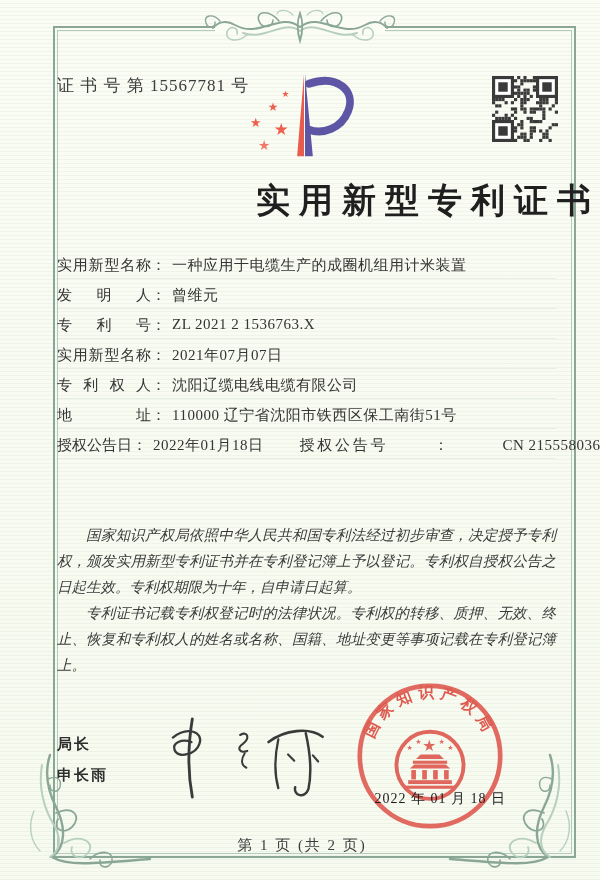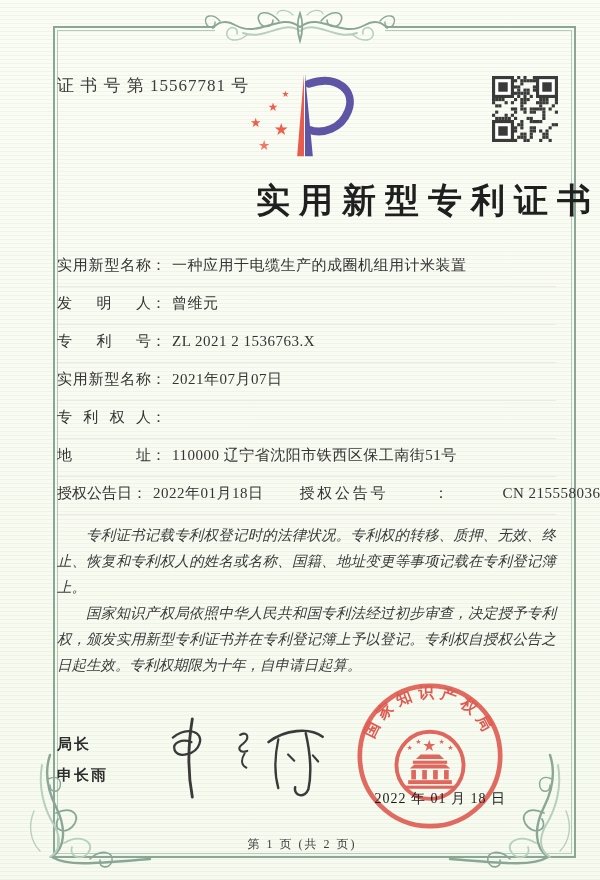--- a/index.html
+++ b/index.html
@@ -36,22 +36,22 @@
   .logo{position:absolute;left:246px;top:70px;}
   .qr{position:absolute;left:492px;top:76px;width:66px;height:66px;}
   .title{
     position:absolute;left:0;right:0;top:178px;
     text-align:right;font-size:34px;letter-spacing:9px;text-indent:9px;
     color:#1f1f1f;font-weight:600;
   }
   
   .fields{position:absolute;left:57px;right:44px;top:256px;font-size:15px;color:#343434;}
   .frow{
-    display:flex;align-items:center;
-    padding-bottom:11px;margin-bottom:7px;
+    display:flex;align-items:flex-start;
+    padding-bottom:3px;margin-bottom:7px;
     border-bottom:1px solid rgba(90,110,95,0.10);
     white-space:nowrap;
   }
   .flabel{
     display:inline-block;width:94px;
     text-align:justify;text-align-last:justify;
   }
   .fcolon{margin-right:6px;}
   .fvalue{letter-spacing:0.5px;}
   .fpair2{margin-left:36px;display:flex;align-items:baseline;gap:48px;}
@@ -70,21 +70,21 @@
   .signature{position:absolute;left:148px;top:712px;}
   
   .seal{position:absolute;left:352px;top:678px;width:156px;height:156px;opacity:0.93;}
   .seal-date{
     position:absolute;left:356px;top:790px;width:150px;
     font-size:14px;color:#1c1c1c;letter-spacing:1px;text-align:right;z-index:5;
   }
   
   .footer{
     position:absolute;left:4px;right:0;top:836px;
-    text-align:center;font-size:12px;color:#3c3c3c;letter-spacing:2px;
+    text-align:center;font-size:15px;color:#3c3c3c;letter-spacing:2px;
   }
   .green-stroke{stroke:var(--frame-green,#8aa796);fill:none;stroke-linecap:round;}
   .green-stroke-lt{stroke:#b7cfbd;fill:none;stroke-linecap:round;}
 </style>
 </head>
 <body>
 
 <div class="page">
 
   <div class="frame"></div>
@@ -295,41 +295,42 @@
       <span class="fvalue">ZL 2021 2 1536763.X</span>
     </div>
     <div class="frow">
       <span class="flabel">实用新型名称</span>
         <span class="fcolon">：</span>
       <span class="fvalue">2021年07月07日</span>
     </div>
     <div class="frow">
       <span class="flabel">专利权人</span>
         <span class="fcolon">：</span>
+      <span class="fvalue">沈阳辽缆电线电缆有限公司</span>
     </div>
     <div class="frow">
       <span class="flabel">地址</span>
         <span class="fcolon">：</span>
       <span class="fvalue">110000 辽宁省沈阳市铁西区保工南街51号</span>
     </div>
     <div class="frow">
       <span class="flabel">授权公告日</span>
         <span class="fcolon">：</span>
       <span class="fvalue">2022年01月18日</span>
       <span class="fpair2">
         <span class="flabel">授权公告号</span>
           <span class="fcolon">：</span>
         <span class="fvalue">CN 215558036 U</span>
       </span>
     </div>
   </div>
 
   <div class="paras">
+    <p>国家知识产权局依照中华人民共和国专利法经过初步审查，决定授予专利权，颁发实用新型专利证书并在专利登记簿上予以登记。专利权自授权公告之日起生效。专利权期限为十年，自申请日起算。</p>
     <p>专利证书记载专利权登记时的法律状况。专利权的转移、质押、无效、终止、恢复和专利权人的姓名或名称、国籍、地址变更等事项记载在专利登记簿上。</p>
-    <p>国家知识产权局依照中华人民共和国专利法经过初步审查，决定授予专利权，颁发实用新型专利证书并在专利登记簿上予以登记。专利权自授权公告之日起生效。专利权期限为十年，自申请日起算。</p>
   </div>
 
   <div class="director">
     <div>局长</div>
     <div>申长雨</div>
   </div>
 
   <div class="signature">
     <svg width="195" height="92" viewBox="0 0 220 100">
       <g stroke="#3a3a3a" fill="none" stroke-linecap="round" stroke-linejoin="round">

